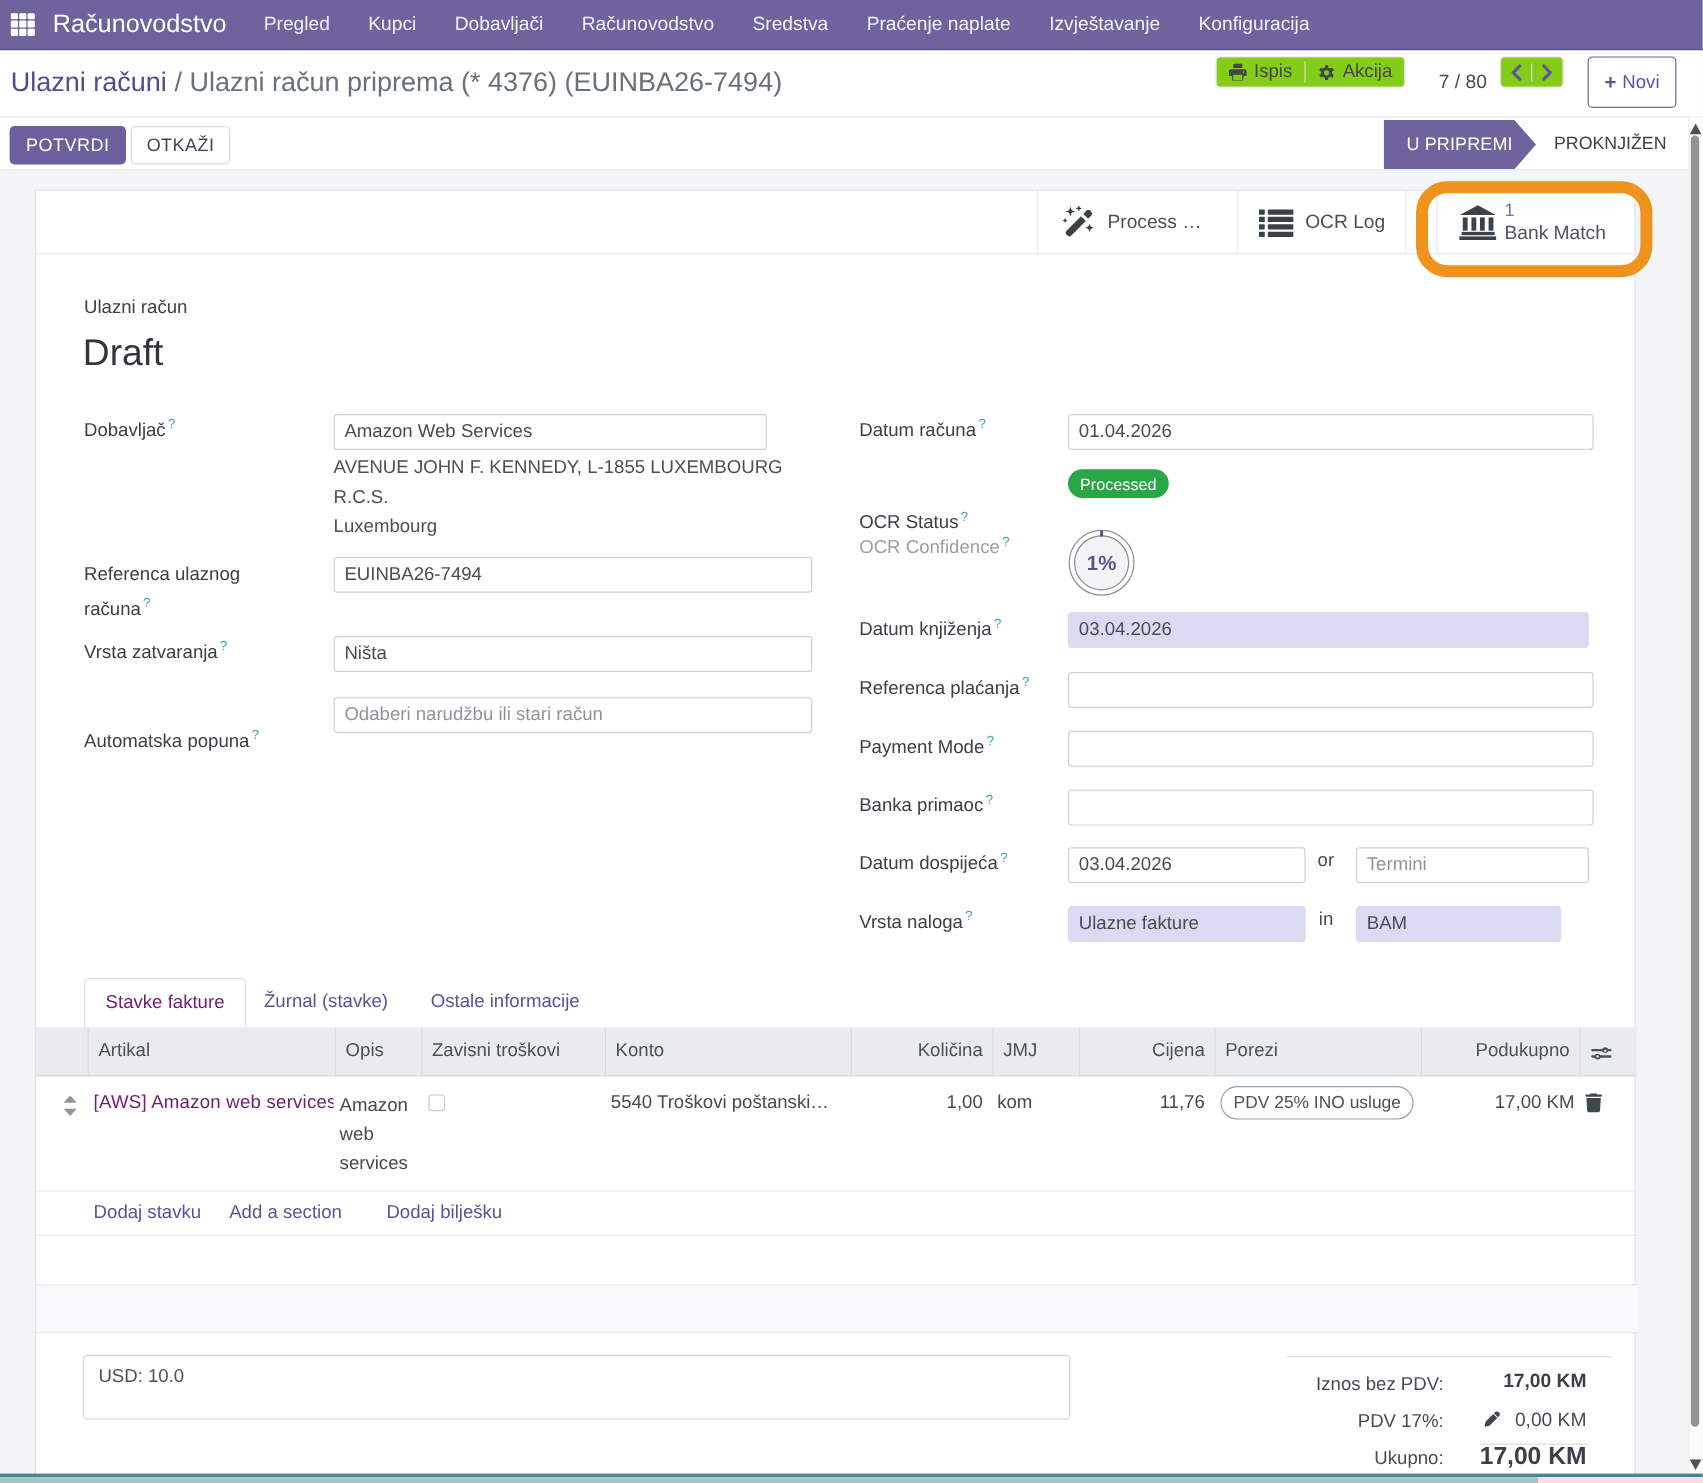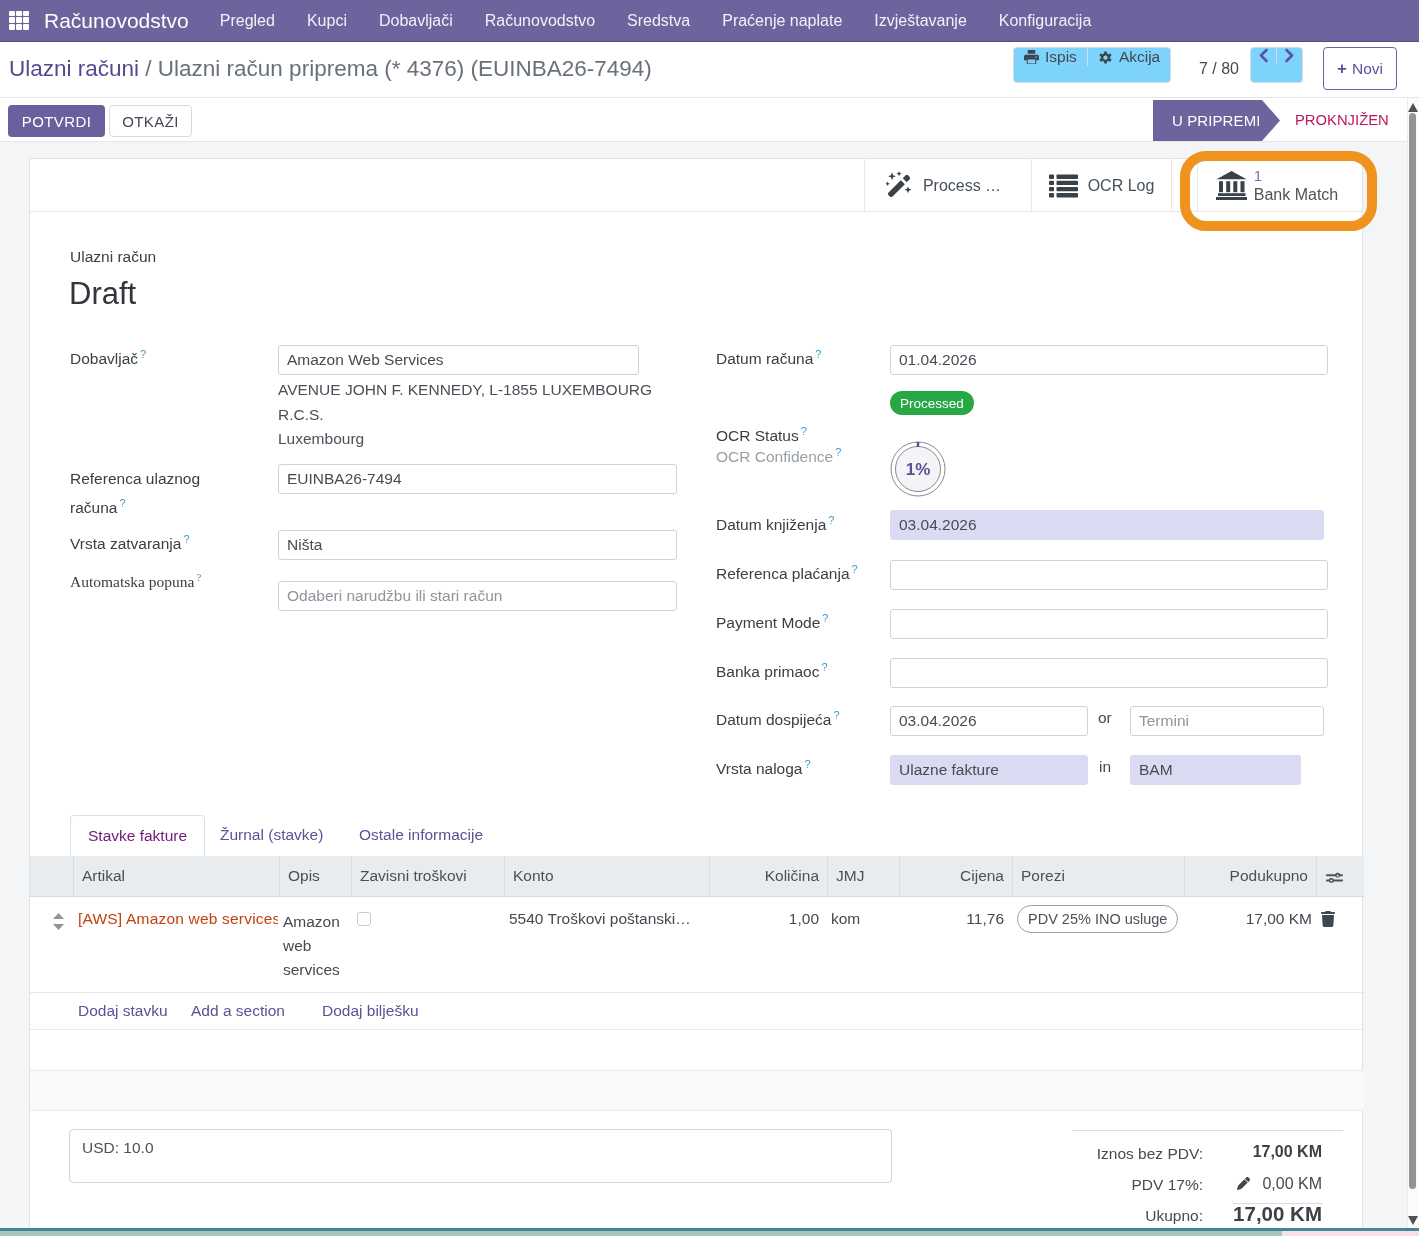--- a/index.html
+++ b/index.html
@@ -12,35 +12,35 @@
   #gridicon { width:21px; height:20px; margin-left:9px; display:grid; grid-template-columns:repeat(3,5.6px); grid-template-rows:repeat(3,5.6px); gap:1.4px; }
   #gridicon span { background:#fff; border-radius:1px; }
   #brand { font-size:21px; margin-left:14px; color:#fff; }
   #menu { display:flex; margin-left:15px; font-size:16px; }
   #menu div { padding:0 16px; color:#f2f0f8; }
 
   
   #cpanel { left:0; top:42px; width:1419px; height:56px; background:#fff; border-bottom:1px solid #e4e6e9; }
   #breadcrumb { left:9px; top:56px; font-size:22.5px; color:#68707a; }
   #breadcrumb a { color:#544a8f; text-decoration:none; }
-  .btngroup { display:flex; height:36px; background:#7dd3fc; border:1px solid #d9dbde; border-radius:4px; align-items:flex-start; }
+  .btngroup { display:flex; height:26px; background:#84cc16; border:1px solid #d9dbde; border-radius:4px; align-items:center; }
   .btngroup .btn { display:flex; align-items:center; padding:0 10px; font-size:15.5px; color:#43474d; }
   .btngroup .btn + .btn { border-left:1px solid #d9dbde; }
   #grp1 { left:1013px; top:47px; }
   #pagecount { left:1192px; top:60px; width:54px; font-size:16px; color:#454a50; text-align:center; }
   #pager { left:1250px; top:47px; width:53px; }
   #pager .btn { padding:0; width:26px; justify-content:center; }
   #novi { left:1323px; top:47px; width:74px; height:43px; border:1px solid #6e639c; border-radius:4px; background:#fff; color:#5d51a3; font-size:15.5px; display:flex; align-items:center; justify-content:center; }
 
   
   #statusbar { left:0; top:98px; width:1419px; height:44px; background:#fff; border-bottom:1px solid #e4e6e9; }
   #potvrdi { left:8px; top:105px; width:97px; height:32px; background:#6b5f9e; color:#fff; border-radius:4px; font-size:15px; letter-spacing:.4px; display:flex; align-items:center; justify-content:center; }
   #otkazi { left:109px; top:105px; width:83px; height:32px; background:#fff; border:1px solid #d9dbde; color:#49425a; border-radius:4px; font-size:15px; letter-spacing:.4px; display:flex; align-items:center; justify-content:center; }
   #upripremi { left:1153px; top:100px; width:128px; height:41px; background:#6e639c; color:#fff; font-size:15px; letter-spacing:.1px; display:flex; align-items:center; padding-left:19px; clip-path:polygon(0 0, 109px 0, 127px 20.5px, 109px 41px, 0 41px); }
-  #proknjizen { left:1295px; top:112px; font-size:14.8px; letter-spacing:0; color:#be185d; }
+  #proknjizen { left:1295px; top:112px; font-size:14.8px; letter-spacing:0; color:#404040; }
 
   
   #sheet { left:29px; top:158px; width:1334px; height:1071px; background:#fff; border:1px solid #e0e2e5; border-bottom:none; }
   
   #btnbox { position:absolute; left:0; top:0; width:1334px; height:53px; border-bottom:1px solid #e6e7e9; }
   .boxbtn { position:absolute; top:0; height:53px; display:flex; align-items:center; justify-content:center; font-size:16px; color:#47505a; }
   #bb1 { left:834px; width:167px; border-left:1px solid #e6e7e9; }
   #bb2 { left:1001px; width:141px; border-left:1px solid #e6e7e9; border-right:1px solid #e6e7e9; }
   #bb3 { left:1167px; width:167px; border-left:1px solid #e6e7e9; }
   .bicon { margin-right:10px; }
@@ -192,21 +192,21 @@
     <div class="flabel" style="left:40px; top:189px;">Dobavljač<sup>?</sup></div>
     <div class="inp" style="left:248px; top:186px; width:361px;">Amazon Web Services</div>
     <div class="txt" style="left:248px; top:219px; line-height:24.5px;">AVENUE JOHN F. KENNEDY, L-1855 LUXEMBOURG<br>R.C.S.<br>Luxembourg</div>
 
     <div class="flabel" style="left:40px; top:307px; width:180px; line-height:25px;">Referenca ulaznog računa<sup>?</sup></div>
     <div class="inp" style="left:248px; top:305px; width:399px;">EUINBA26-7494</div>
 
     <div class="flabel" style="left:40px; top:374px;">Vrsta zatvaranja<sup>?</sup></div>
     <div class="inp" style="left:248px; top:371px; width:399px;">Ništa</div>
 
-    <div class="flabel" style="left:40px; top:412px;font-family:Liberation Serif, serif;">Automatska popuna<sup>?</sup></div>
+    <div class="flabel" style="left:40px; top:448px;">Automatska popuna<sup>?</sup></div>
     <div class="inp ph" style="left:248px; top:422px; width:399px;">Odaberi narudžbu ili stari račun</div>
 
     <div class="flabel" style="left:686px; top:189px;">Datum računa<sup>?</sup></div>
     <div class="inp" style="left:860px; top:186px; width:438px;">01.04.2026</div>
 
     <div class="flabel" style="left:686px; top:234px;margin-top:32px;">OCR Status<sup>?</sup></div>
     <div class="abs" style="left:860px; top:232px; height:24px; background:#28a745; color:#fff; border-radius:12px; font-size:13.5px; display:flex; align-items:center; padding:0 10px;">Processed</div>
 
     <div class="flabel" style="left:686px; top:287px; color:#98a0a6;">OCR Confidence<sup>?</sup></div>
     <div class="abs" style="left:860px; top:282px;">
@@ -261,21 +261,21 @@
         <svg width="19" height="17" viewBox="0 0 512 512">
           <path fill="#4a5157" d="M0 416c0-17.7 14.3-32 32-32h54.7c12.3-28.3 40.5-48 73.3-48s61 19.7 73.3 48H480c17.7 0 32 14.3 32 32s-14.3 32-32 32H233.3c-12.3 28.3-40.5 48-73.3 48s-61-19.7-73.3-48H32c-17.7 0-32-14.3-32-32zm192 0a32 32 0 10-64 0 32 32 0 1064 0zM384 256a32 32 0 10-64 0 32 32 0 1064 0zm-32-96c32.8 0 61 19.7 73.3 48H480c17.7 0 32 14.3 32 32s-14.3 32-32 32h-54.7c-12.3 28.3-40.5 48-73.3 48s-61-19.7-73.3-48H32c-17.7 0-32-14.3-32-32s14.3-32 32-32h246.7c12.3-28.3 40.5-48 73.3-48z" transform="scale(1 0.9)"></path>
         </svg>
       </div>
     </div>
 
     <div id="trow">
       <svg class="abs" style="left:22px; top:16px;" width="13" height="17" viewBox="0 0 13 17">
         <path fill="#8f969c" d="M6.5 0 12 6H1zM6.5 17 1 11h11z"></path>
       </svg>
-      <div class="abs" style="left:48px; top:13px; width:200px; overflow:hidden; white-space:nowrap; color:#c2410c; letter-spacing:0.2px;">[AWS] Amazon web services</div>
+      <div class="abs" style="left:48px; top:13px; width:200px; overflow:hidden; white-space:nowrap; color:#701a75; letter-spacing:0.2px;">[AWS] Amazon web services</div>
       <div class="abs" style="left:253px; top:13px; width:66px; line-height:24px;">Amazon web services</div>
       <div class="abs" style="left:327px; top:15px; width:14px; height:14px; border:1.5px solid #c6ccd2; border-radius:3px;"></div>
       <div class="abs" style="left:479px; top:13px;">5540 Troškovi poštanski…</div>
       <div class="abs" style="left:679px; top:13px; width:110px; text-align:right;">1,00</div>
       <div class="abs" style="left:801px; top:13px;">kom</div>
       <div class="abs" style="left:869px; top:13px; width:105px; text-align:right;">11,76</div>
       <div class="abs" style="left:987px; top:8px; height:28px; border:1px solid #99a1a8; border-radius:14px; font-size:14.5px; color:#4a5158; display:flex; align-items:center; padding:0 10px;">PDV 25% INO usluge</div>
       <div class="abs" style="left:1154px; top:13px; width:128px; text-align:right;">17,00 KM</div>
       <svg class="abs" style="left:1291px; top:14px;" width="14" height="16" viewBox="0 0 448 512">
         <path fill="#3f464c" d="M135.2 17.7L128 32H32C14.3 32 0 46.3 0 64s14.3 32 32 32h384c17.7 0 32-14.3 32-32s-14.3-32-32-32h-96l-7.2-14.3C307.4 6.8 296.3 0 284.2 0H163.8c-12.1 0-23.2 6.8-28.6 17.7zM416 128H32l21.2 339c1.6 25.3 22.6 45 47.9 45h245.8c25.3 0 46.3-19.7 47.9-45L416 128z"></path>

